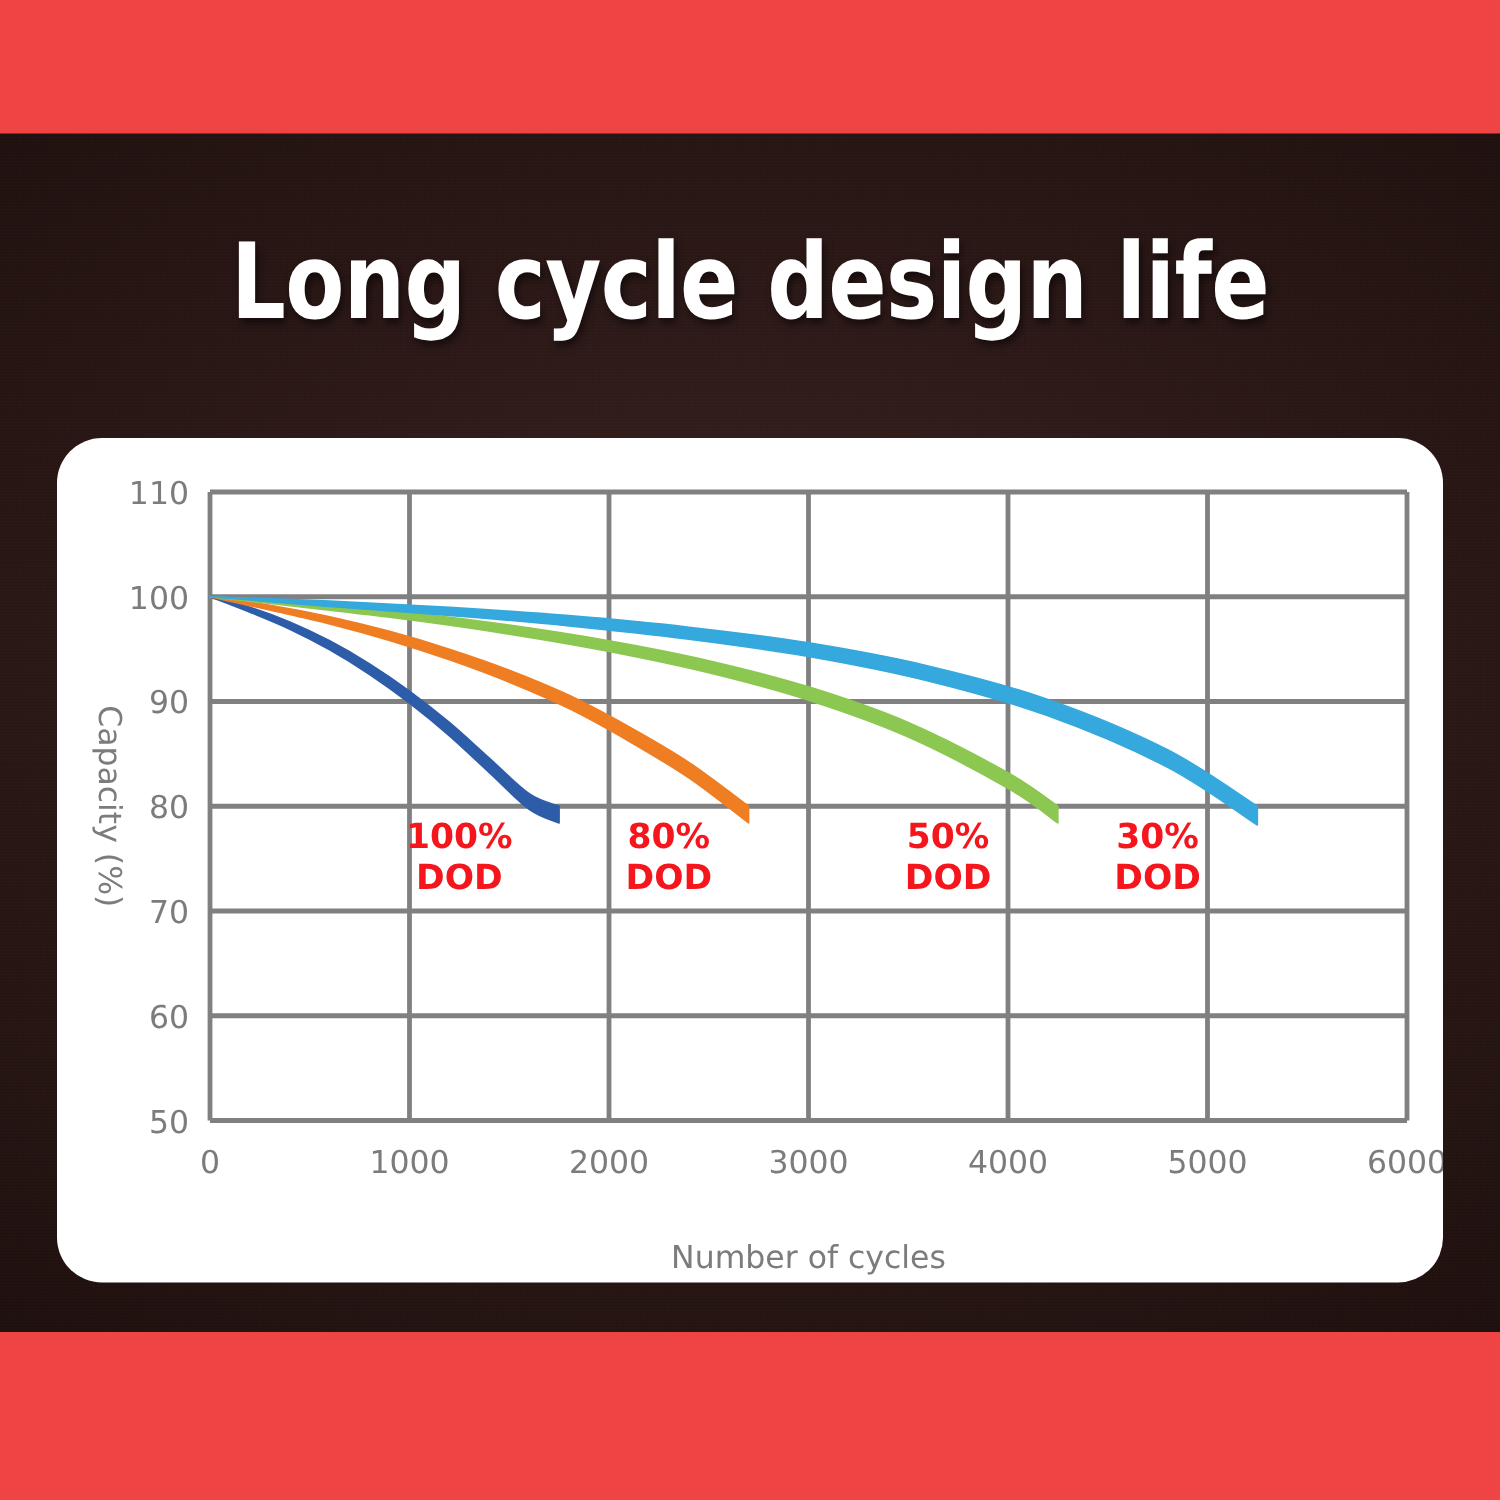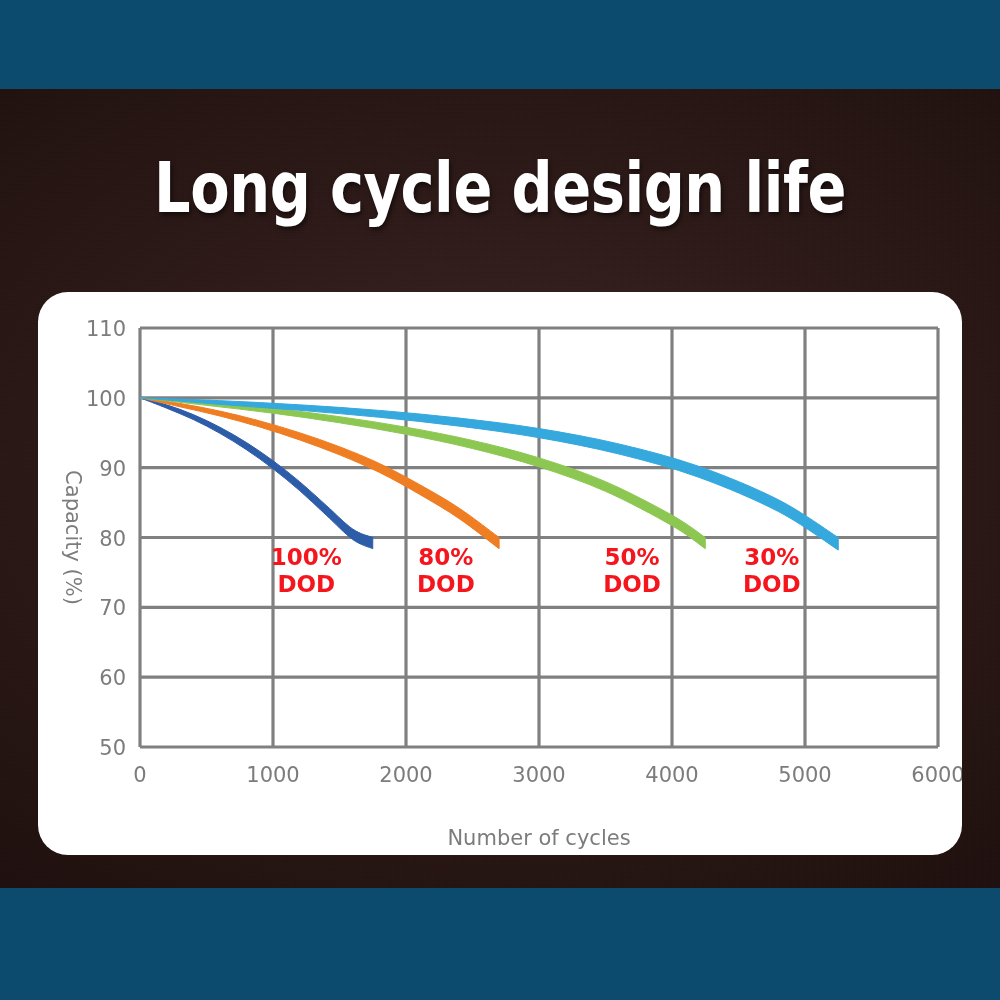--- a/index.html
+++ b/index.html
@@ -10,21 +10,21 @@
   body {
     width: 1000px;
     height: 1000px;
     font-family: "DejaVu Sans", "Liberation Sans", sans-serif;
     overflow: hidden;
   }
   #root {
     position: relative;
     width: 1000px;
     height: 1000px;
-    background: #0c4a6e;
+    background: #ef4444;
     text-decoration: underline;
   }
   
   #panel {
     position: absolute;
     left: 0;
     top: 89px;
     width: 1000px;
     height: 799px;
     background:

